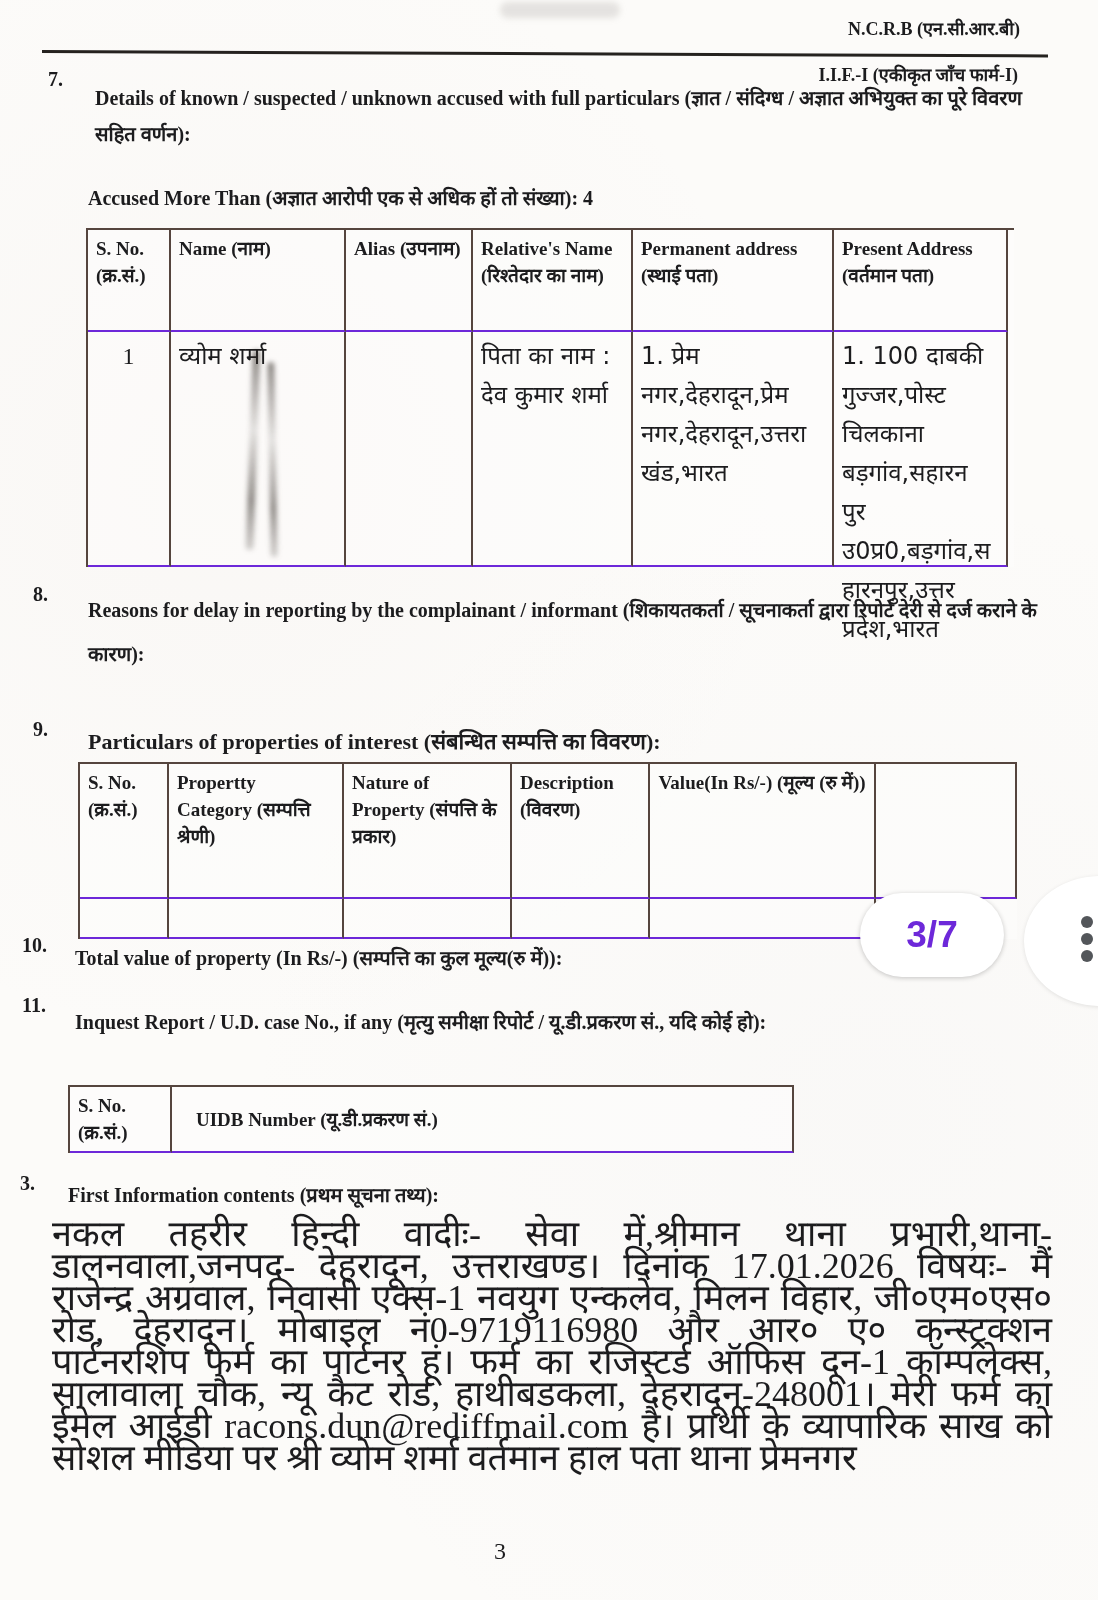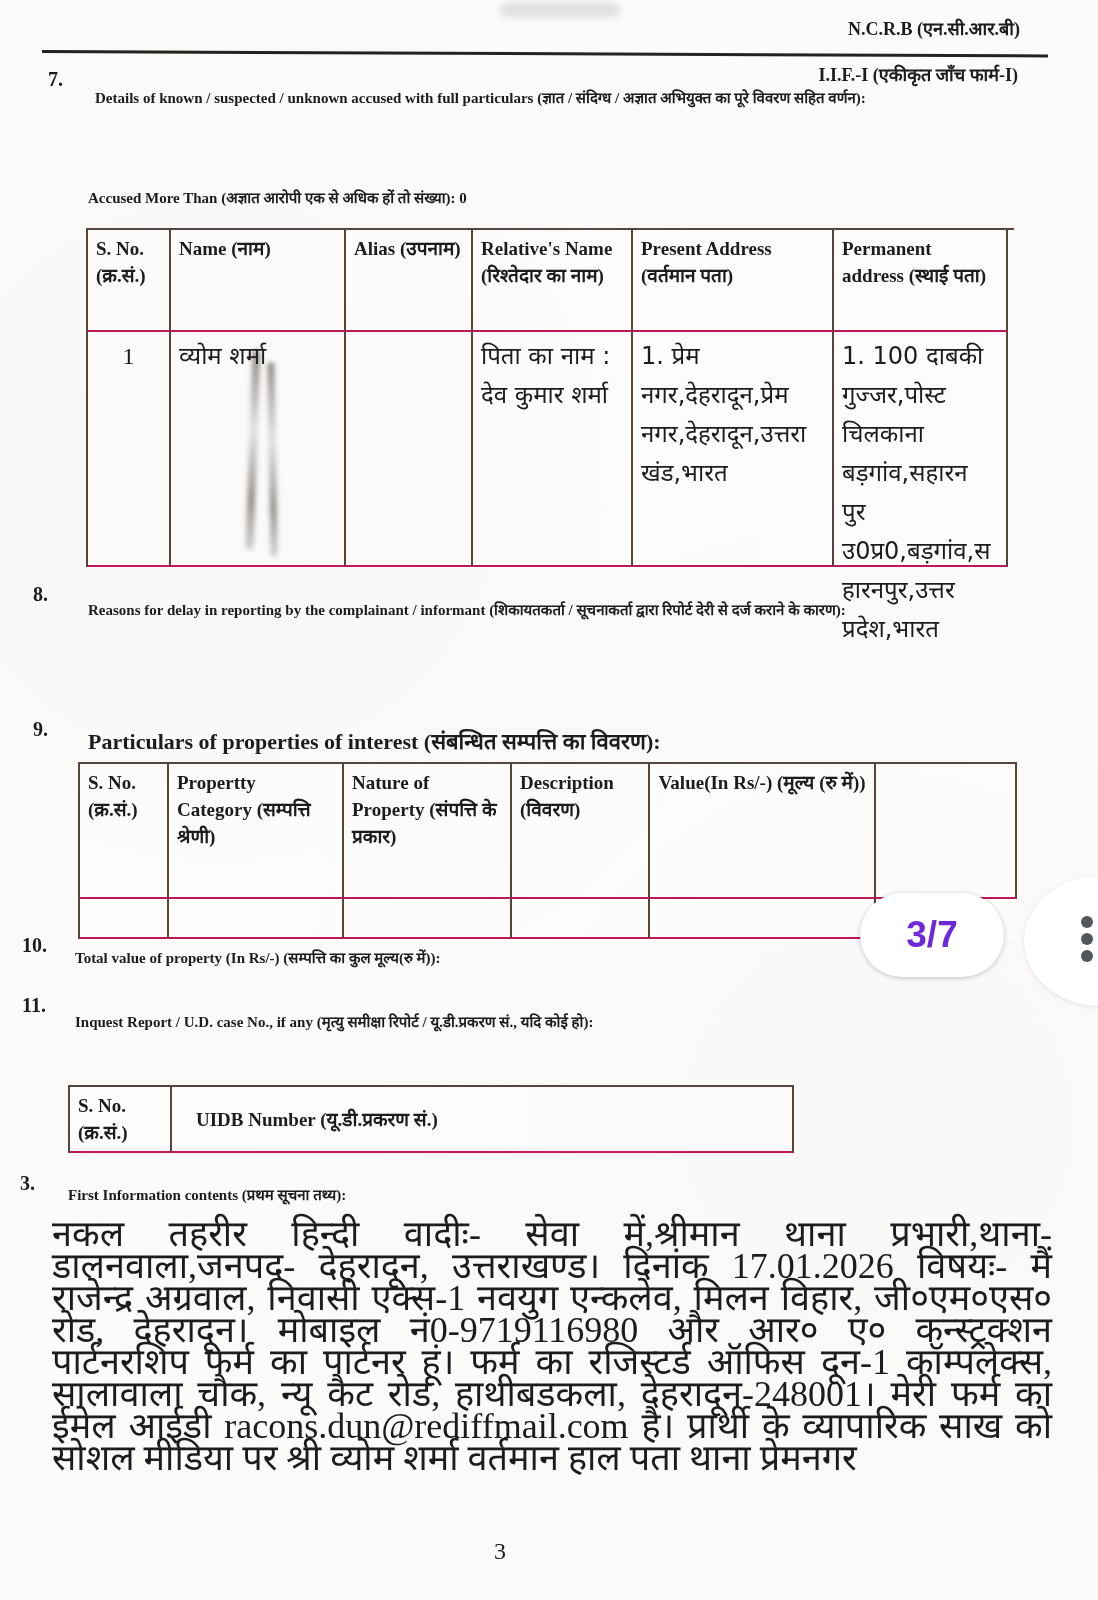--- a/index.html
+++ b/index.html
@@ -9,24 +9,24 @@
       radial-gradient(circle at 20% 30%, rgba(210,190,185,0.06), transparent 40%),
       radial-gradient(circle at 80% 70%, rgba(200,200,210,0.05), transparent 45%),
       #fcfbf9;
     font-family:"Liberation Serif","DejaVu Sans",serif;
     color:#1c1c1e;
   }
   .abs{position:absolute;}
   .hdr{font-weight:700;font-size:18px;text-align:right;}
   .rule{height:3px;background:#25221f;transform:rotate(0.25deg);transform-origin:left center;}
   .secnum{font-weight:700;font-size:20px;}
-  .sectitle{font-weight:700;font-size:15px;line-height:36px;}
+  .sectitle{font-weight:700;font-size:20px;line-height:36px;}
   .grid{display:grid;border-left:2px solid #55453e;border-top:2px solid #55453e;background:rgba(255,255,255,0.35);}
   .cell{
-    border-right:2px solid #55453e;border-bottom:2px solid #be185d;
+    border-right:2px solid #55453e;border-bottom:2px solid #6d28d9;
     padding:5px 8px;overflow-wrap:anywhere;word-break:break-word;
   }
   .th{font-weight:700;font-size:19px;line-height:27px;}
   .td{font-size:24px;line-height:39px;font-weight:400;font-family:"DejaVu Sans","Liberation Serif",sans-serif;}
   .para{font-size:36px;line-height:32px;text-align:justify;font-family:Liberation Serif, serif;}
   .pill{
     background:#ffffff;border-radius:42px;box-shadow:0 1px 5px rgba(0,0,0,0.22);
     display:flex;align-items:center;justify-content:center;
     font-family:"Liberation Sans",sans-serif;font-weight:700;font-size:37px;color:#6d28d9;
     z-index:30;
@@ -42,29 +42,29 @@
 <body>
 
 <div class="abs hdr" style="top:16px;right:78px;">N.C.R.B (एन.सी.आर.बी)</div>
 <div class="abs rule" style="top:50px;left:42px;width:1006px;"></div>
 <div class="abs hdr" style="top:62px;right:80px;">I.I.F.-I (एकीकृत जाँच फार्म-I)</div>
 
 <div class="abs" style="top:2px;left:500px;width:120px;height:16px;background:rgba(120,115,110,0.18);filter:blur(3px);border-radius:8px;"></div>
 
 <div class="abs secnum" style="top:68px;left:48px;">7.</div>
 <div class="abs sectitle" style="top:80px;left:95px;width:955px;">Details of known / suspected / unknown accused with full particulars (ज्ञात / संदिग्ध / अज्ञात अभियुक्त का पूरे विवरण सहित वर्णन):</div>
-<div class="abs sectitle" style="top:180px;left:88px;width:960px;">Accused More Than (अज्ञात आरोपी एक से अधिक हों तो संख्या): 0</div>
+<div class="abs sectitle" style="top:180px;left:88px;width:960px;">Accused More Than (अज्ञात आरोपी एक से अधिक हों तो संख्या): 4</div>
 
 <div class="abs grid" style="top:228px;left:86px;width:926px;grid-template-columns:83px 175px 127px 160px 201px 174px;grid-template-rows:102px 235px;">
   <div class="cell th">S. No. (क्र.सं.)</div>
   <div class="cell th">Name (नाम)</div>
   <div class="cell th">Alias (उपनाम)</div>
   <div class="cell th">Relative's Name (रिश्तेदार का नाम)</div>
+  <div class="cell th">Permanent address (स्थाई पता)</div>
   <div class="cell th">Present Address (वर्तमान पता)</div>
-  <div class="cell th">Permanent address (स्थाई पता)</div>
 
   <div class="cell td" style="text-align:center;font-family:'Liberation Serif',serif;">1</div>
   <div class="cell td" style="position:relative;">
     <span>व्योम शर्मा</span>
     <div class="smudge fade1 abs" style="top:18px;left:78px;width:8px;height:200px;transform:rotate(2deg);"></div>
     <div class="smudge fade1 abs" style="top:30px;left:98px;width:7px;height:195px;transform:rotate(-1deg);"></div>
   </div>
   <div class="cell td"></div>
   <div class="cell td">पिता का नाम : देव कुमार शर्मा</div>
   <div class="cell td">1. प्रेम नगर,देहरादून,प्रेम नगर,देहरादून,उत्तराखंड,भारत</div>

